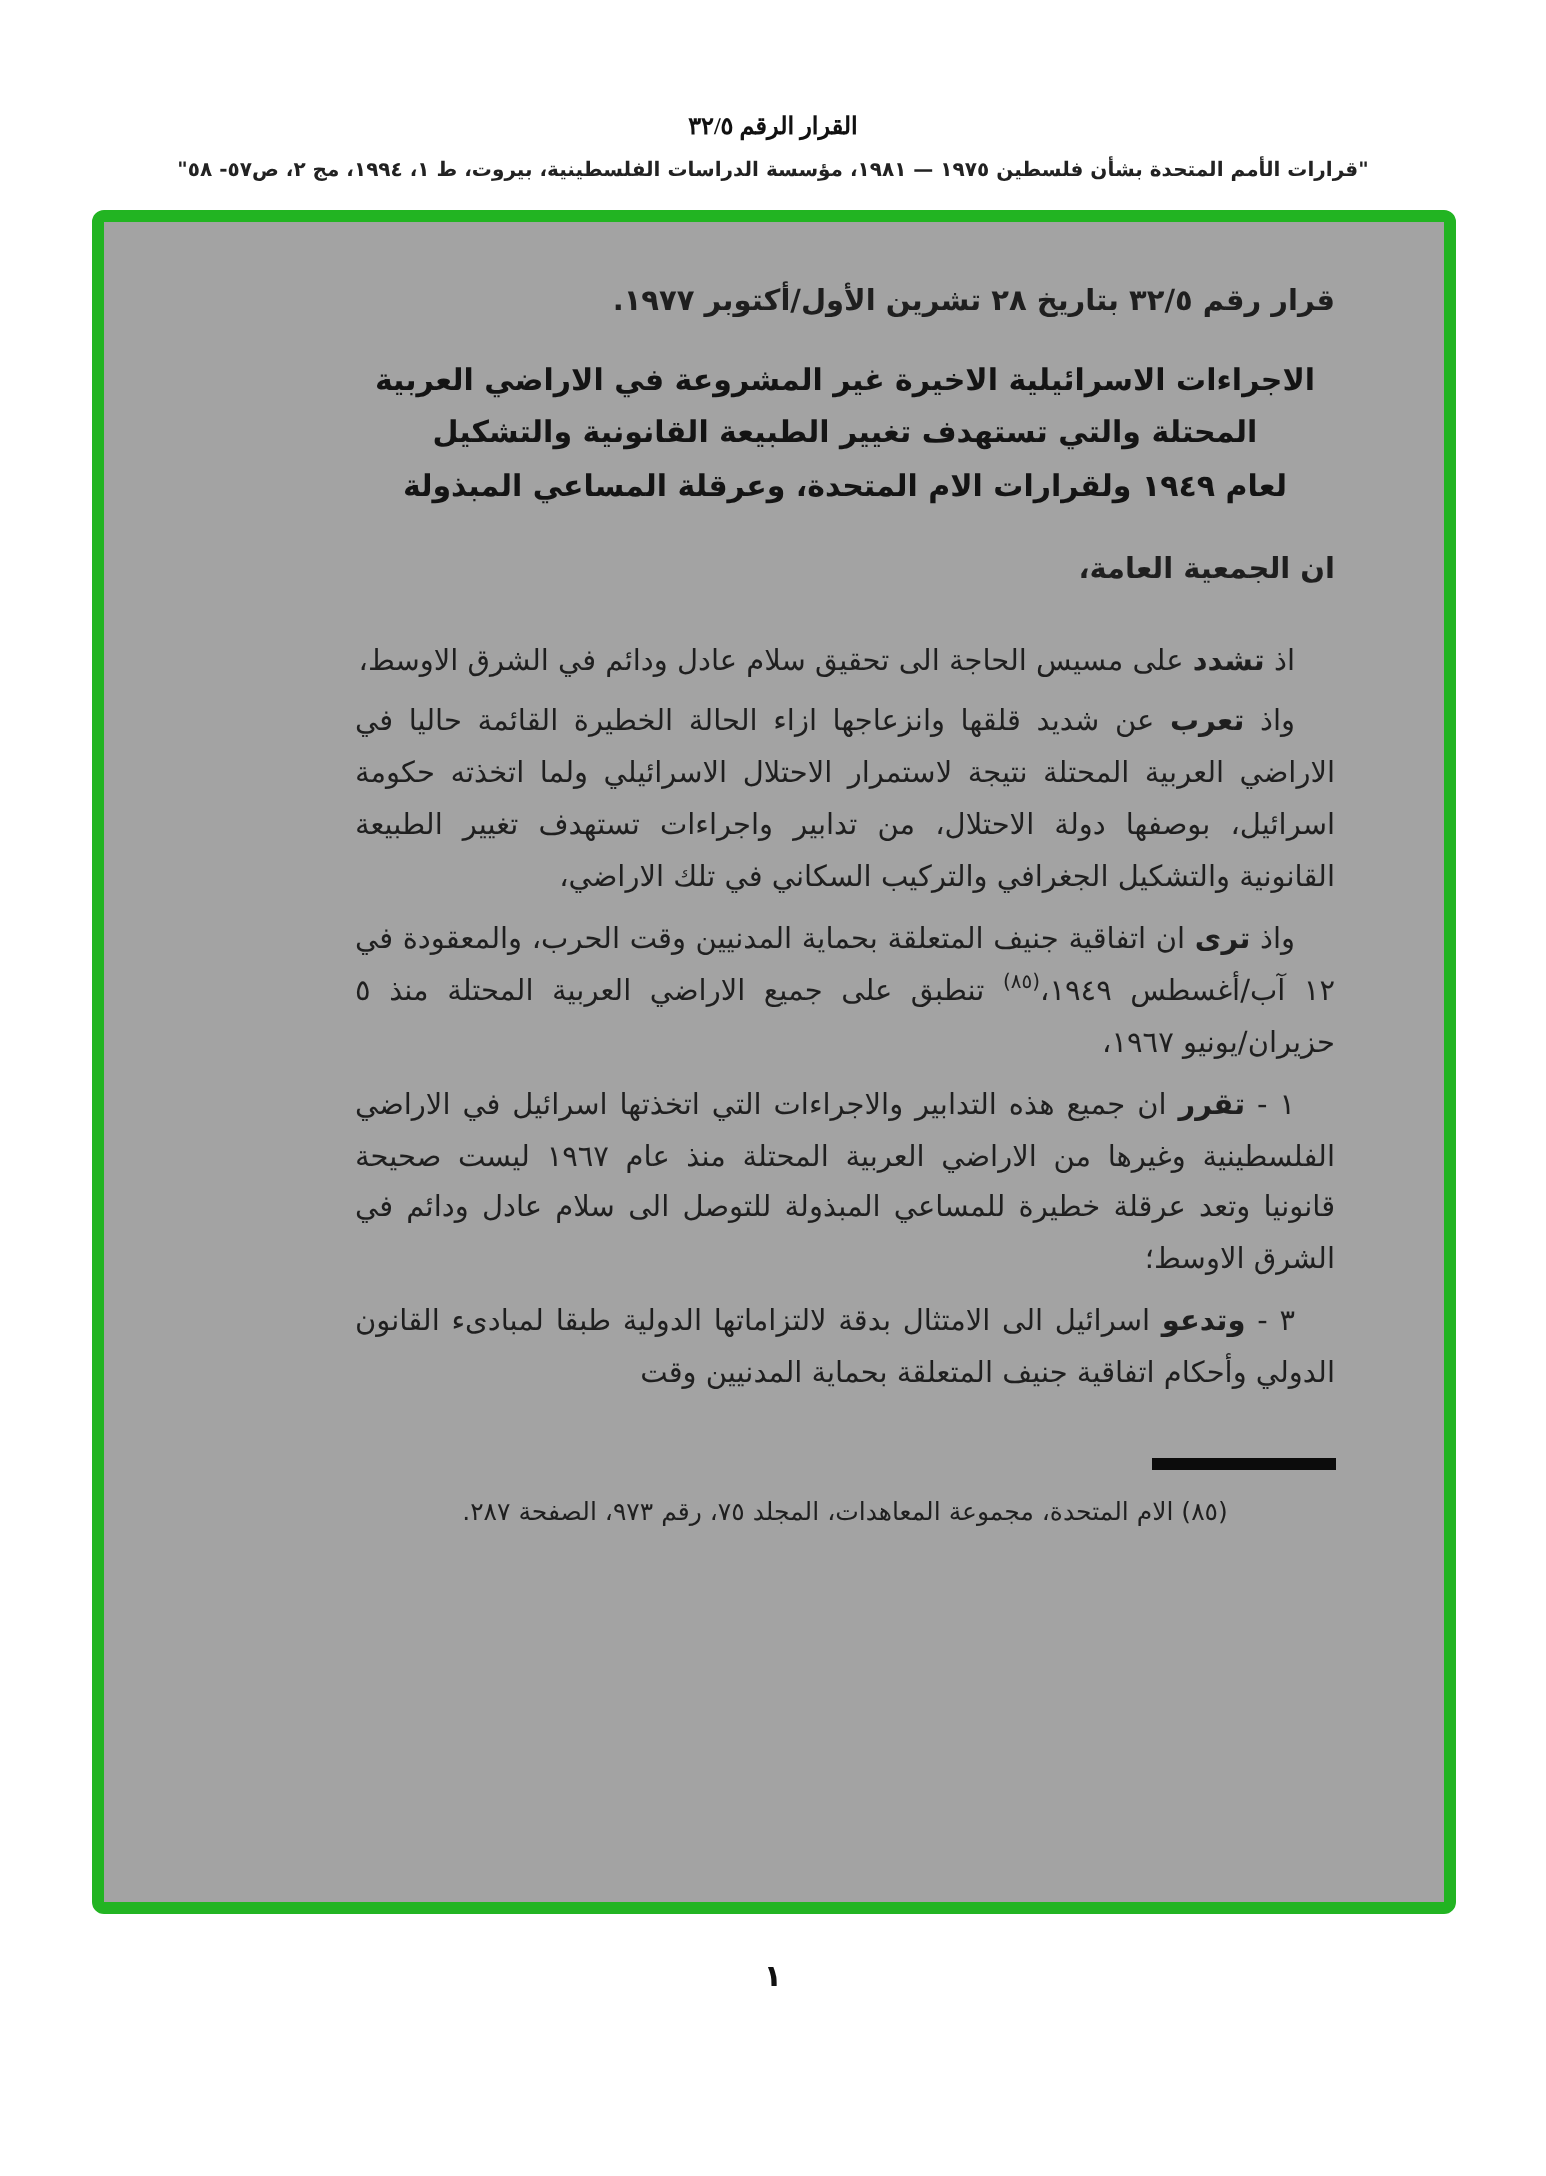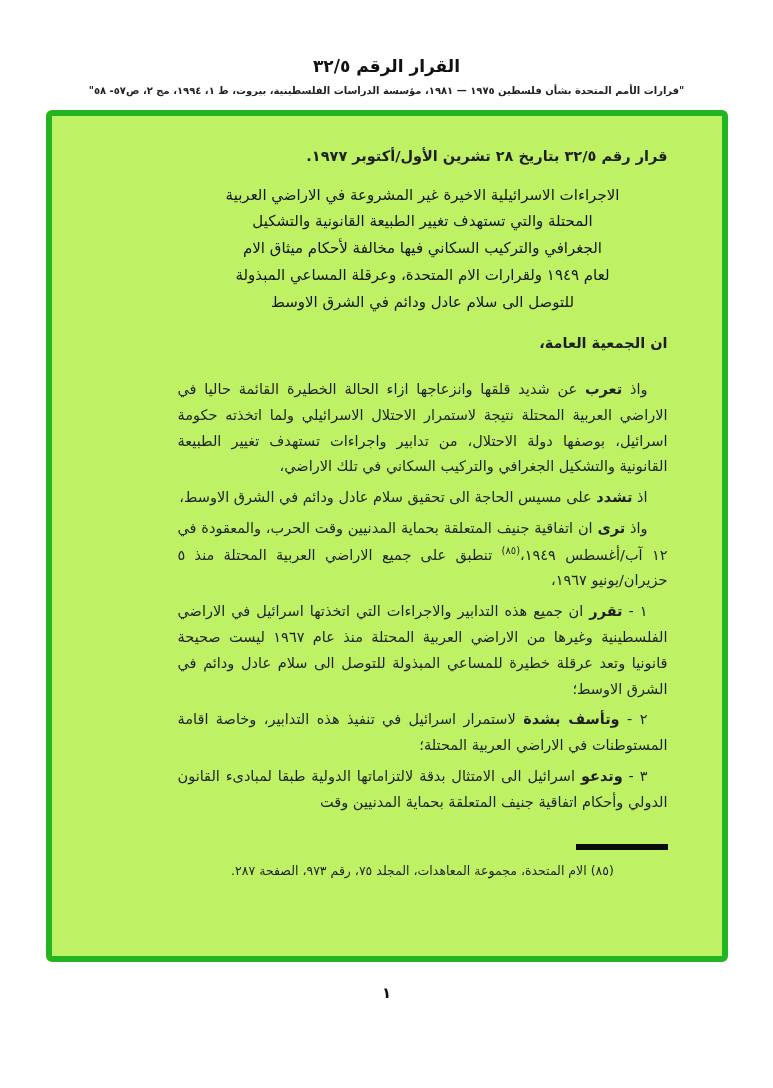--- a/index.html
+++ b/index.html
@@ -9,53 +9,54 @@
     margin:0 auto;
     background:#ffffff;
     overflow:hidden;
     box-sizing:border-box;
     font-family:"DejaVu Sans", sans-serif;
     color:#1b1b1b;
   }
   .header { padding-top:56px; text-align:center; }
   .doc-title {
     direction:rtl;
-    font-size:17px;
+    font-size:12px;
     font-weight:bold;
     color:#111;
+    font-family:Liberation Serif, serif;
   }
   .citation {
     direction:rtl;
     margin-top:9px;
     font-size:10px;
     font-weight:bold;
     color:#222;
     white-space:nowrap;
     letter-spacing:-0.2px;
   }
   .green-frame {
     box-sizing:border-box;
     width:682px;
     margin:14px auto 0;
     min-height:852px;
     border:6px solid #22b422;
     border-radius:6px;
-    background:#bef264;
+    background:#a3a3a3;
     padding:28px 54px 52px 126px;
   }
   .doc-body {
     direction:rtl;
     text-align:right;
     font-size:14.5px;
     line-height:1.78;
     color:#1f1f1f;
   }
   .date-line { font-weight:bold; margin:0 0 12px 0; }
   .res-title {
-    font-weight:normal;
+    font-weight:bold;
     text-align:center;
     font-size:15px;
     line-height:1.78;
     margin:10px 0 16px 0;
     color:#141414;
   }
   .intro { font-weight:bold; margin:10px 0 20px 0; }
   .para {
     margin:0 0 5px 0;
     text-align:justify;
@@ -89,46 +90,41 @@
   </div>
 
   <div class="green-frame">
     <div class="doc-body">
 
       <p class="date-line">قرار رقم ٣٢/٥ بتاريخ ٢٨ تشرين الأول/أكتوبر ١٩٧٧.</p>
 
       <div class="res-title">
         <div>الاجراءات الاسرائيلية الاخيرة غير المشروعة في الاراضي العربية</div>
         <div>المحتلة والتي تستهدف تغيير الطبيعة القانونية والتشكيل</div>
-        <div>الجغرافي والتركيب السكاني فيها مخالفة لأحكام ميثاق الام</div>
         <div>لعام ١٩٤٩ ولقرارات الام المتحدة، وعرقلة المساعي المبذولة</div>
-        <div>للتوصل الى سلام عادل ودائم في الشرق الاوسط</div>
       </div>
 
       <p class="intro">ان الجمعية العامة،</p>
 
       <p class="para">
-        <span>واذ </span><span class="lead">تعرب</span><span> عن شديد قلقها وانزعاجها ازاء الحالة الخطيرة القائمة حاليا في الاراضي العربية المحتلة نتيجة لاستمرار الاحتلال الاسرائيلي ولما اتخذته حكومة اسرائيل، بوصفها دولة الاحتلال، من تدابير واجراءات تستهدف تغيير الطبيعة القانونية والتشكيل الجغرافي والتركيب السكاني في تلك الاراضي،</span>
+        <span>اذ </span><span class="lead">تشدد</span><span> على مسيس الحاجة الى تحقيق سلام عادل ودائم في الشرق الاوسط،</span>
       </p>
 
       <p class="para">
-        <span>اذ </span><span class="lead">تشدد</span><span> على مسيس الحاجة الى تحقيق سلام عادل ودائم في الشرق الاوسط،</span>
+        <span>واذ </span><span class="lead">تعرب</span><span> عن شديد قلقها وانزعاجها ازاء الحالة الخطيرة القائمة حاليا في الاراضي العربية المحتلة نتيجة لاستمرار الاحتلال الاسرائيلي ولما اتخذته حكومة اسرائيل، بوصفها دولة الاحتلال، من تدابير واجراءات تستهدف تغيير الطبيعة القانونية والتشكيل الجغرافي والتركيب السكاني في تلك الاراضي،</span>
       </p>
 
       <p class="para">
         <span>واذ </span><span class="lead">ترى</span><span> ان اتفاقية جنيف المتعلقة بحماية المدنيين وقت الحرب، والمعقودة في ١٢ آب/أغسطس ١٩٤٩،</span><sup class="fn-ref">(٨٥)</sup><span> تنطبق على جميع الاراضي العربية المحتلة منذ ٥ حزيران/يونيو ١٩٦٧،</span>
       </p>
 
       <p class="para">
         <span>١ - </span><span class="lead">تقرر</span><span> ان جميع هذه التدابير والاجراءات التي اتخذتها اسرائيل في الاراضي الفلسطينية وغيرها من الاراضي العربية المحتلة منذ عام ١٩٦٧ ليست صحيحة قانونيا وتعد عرقلة خطيرة للمساعي المبذولة للتوصل الى سلام عادل ودائم في الشرق الاوسط؛</span>
       </p>
 
-      <p class="para">
-        <span>٢ - </span><span class="lead">وتأسف بشدة</span><span> لاستمرار اسرائيل في تنفيذ هذه التدابير، وخاصة اقامة المستوطنات في الاراضي العربية المحتلة؛</span>
-      </p>
 
       <p class="para">
         <span>٣ - </span><span class="lead">وتدعو</span><span> اسرائيل الى الامتثال بدقة لالتزاماتها الدولية طبقا لمبادىء القانون الدولي وأحكام اتفاقية جنيف المتعلقة بحماية المدنيين وقت</span>
       </p>
 
       <div class="footnote-sep"></div>
       <p class="footnote">(٨٥) الام المتحدة، مجموعة المعاهدات، المجلد ٧٥، رقم ٩٧٣، الصفحة ٢٨٧.</p>
 
     </div>
   </div>

